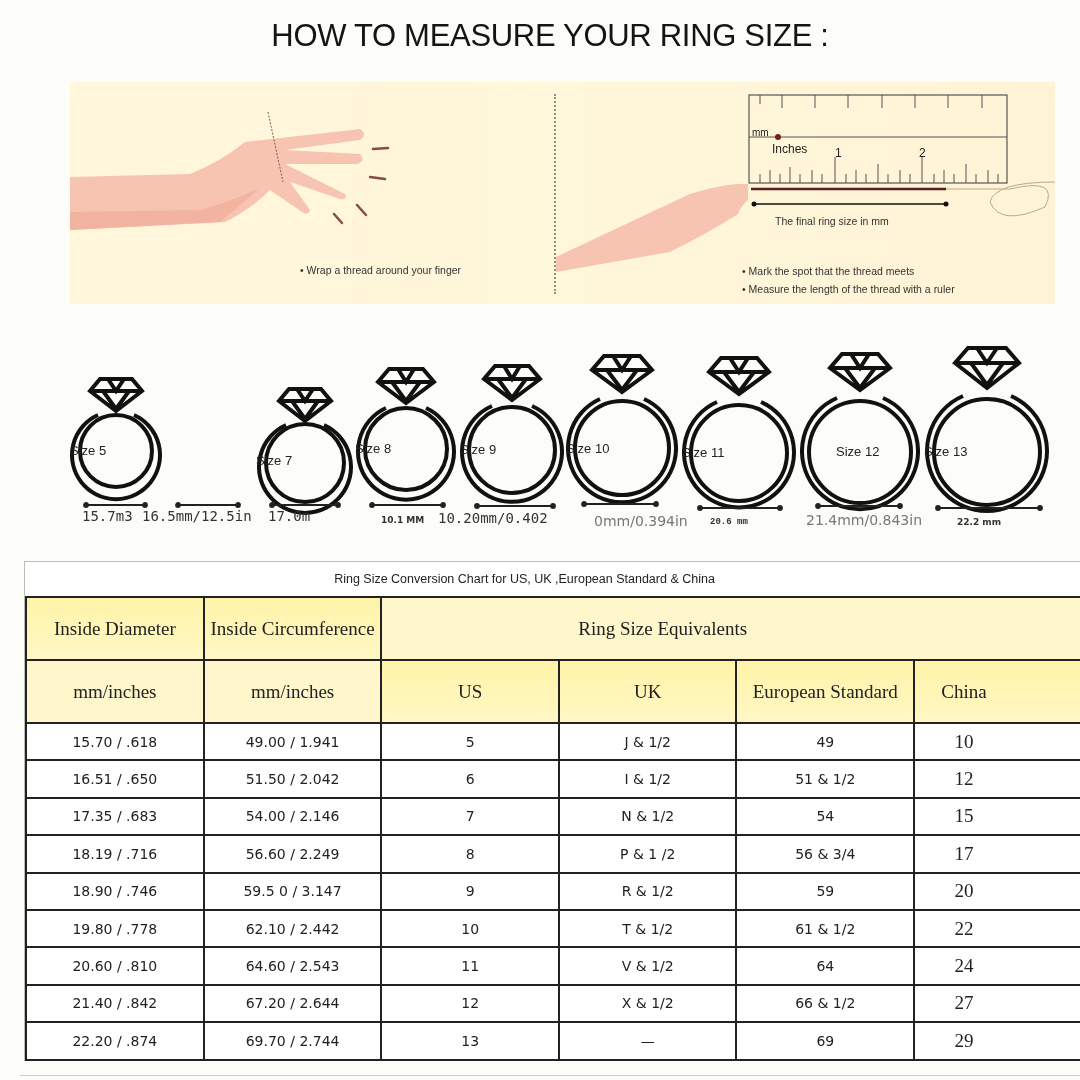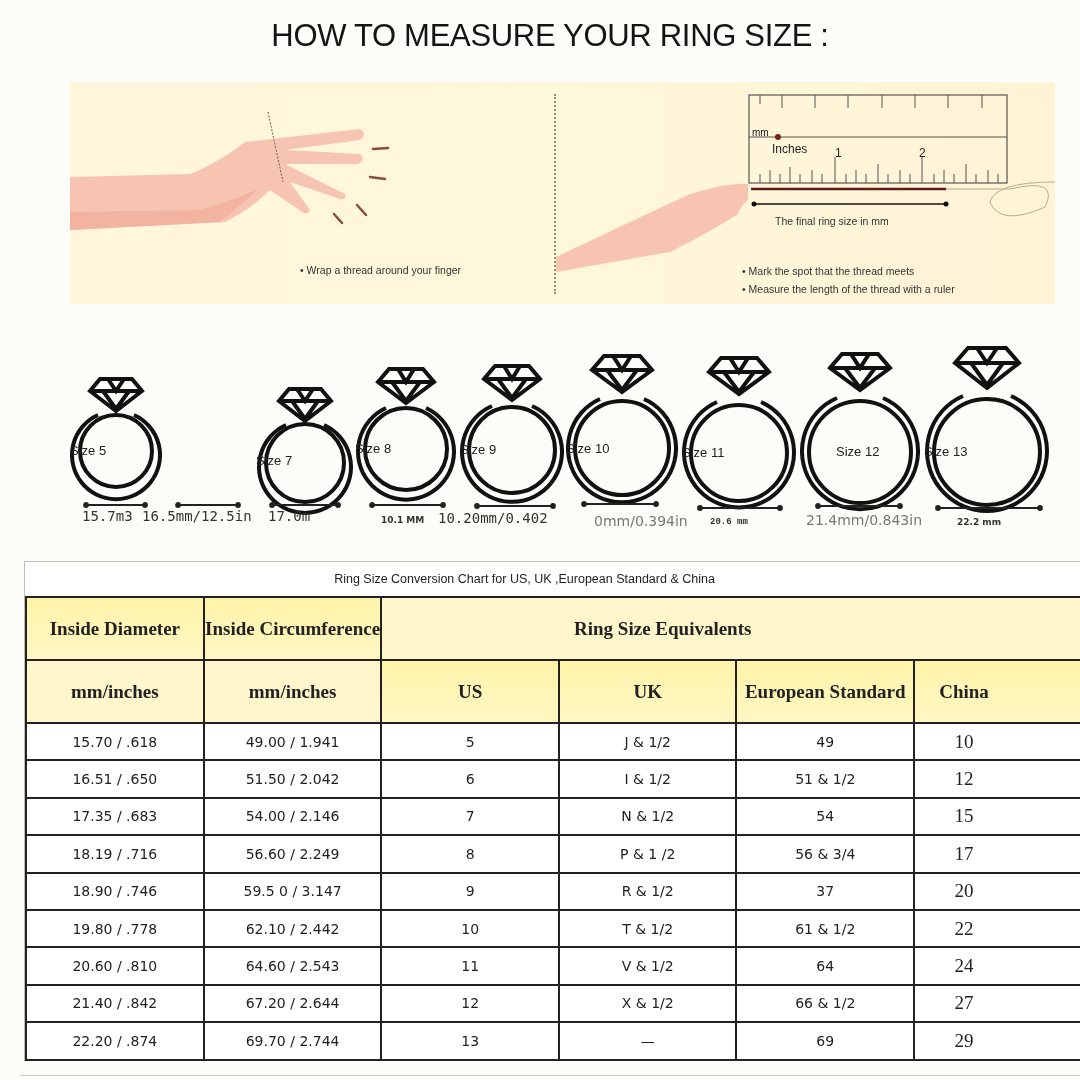--- a/index.html
+++ b/index.html
@@ -29,21 +29,21 @@
   .ring-measure { position: absolute; font-size: 14px; color: #333; white-space: nowrap; font-family: "DejaVu Sans Mono", monospace; }
   .ring-measure.small { font-size: 9px; font-weight: bold; font-family: "DejaVu Sans", sans-serif; }
   .ring-measure.faint { font-size: 14px; color: #777; font-family: "DejaVu Sans", sans-serif; }
 
   
   .chart-box { position: absolute; left: 24px; top: 561px; width: 1070px; height: 500px;
                border-top: 1px solid #bdbdb5; border-left: 1px solid #bdbdb5; background: #fff; }
   .chart-caption { height: 34px; line-height: 34px; text-align: center; font-size: 12.5px; color: #222; padding-right: 70px; }
   table { border-collapse: collapse; position: absolute; left: 0; top: 34px; width: 1070px; }
   th, td { border: 2px solid #222; text-align: center; }
-  th { font-family: "Liberation Serif", serif; font-weight: bold; font-size: 19px; color: #222; line-height: 25px; }
+  th { font-family: "Liberation Serif", serif; font-weight: normal; font-size: 19px; color: #222; line-height: 25px; }
   th.hl-light { background: #fff6cc; }
   th.hl { background: linear-gradient(180deg, #fff3a8 0%, #fff7c4 100%); }
   .row-top th { height: 63px; }
   .row-sub th { height: 63px; }
   td { height: 37.4px; font-family: "DejaVu Sans", sans-serif; font-size: 14px; color: #222; background: #fff; }
   td.china { font-family: "Liberation Serif", serif; font-size: 19px; }
   .bottom-line { position: absolute; left: 20px; top: 1075px; width: 1060px; border-top: 1px solid #ccc; }
 </style>
 </head>
 <body>
@@ -297,21 +297,21 @@
       <td>8</td>
       <td>P &amp; 1 /2</td>
       <td>56 &amp; 3/4</td>
       <td class="china" style="padding-right:80px;">17</td>
     </tr>
     <tr>
       <td>18.90 / .746</td>
       <td>59.5 0 / 3.147</td>
       <td>9</td>
       <td>R &amp; 1/2</td>
-      <td>37</td>
+      <td>59</td>
       <td class="china" style="padding-right:80px;">20</td>
     </tr>
     <tr>
       <td>19.80 / .778</td>
       <td>62.10 / 2.442</td>
       <td>10</td>
       <td>T &amp; 1/2</td>
       <td>61 &amp; 1/2</td>
       <td class="china" style="padding-right:80px;">22</td>
     </tr>

